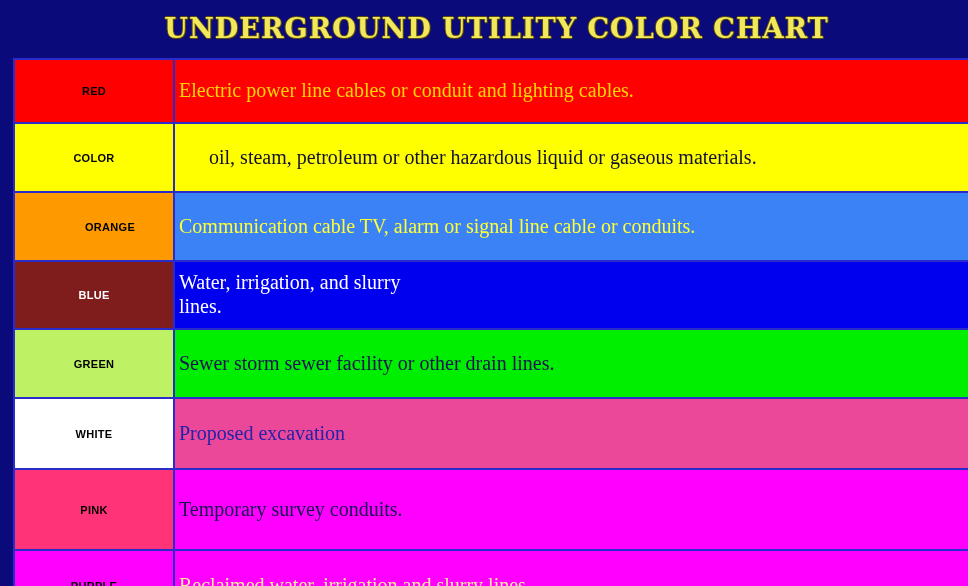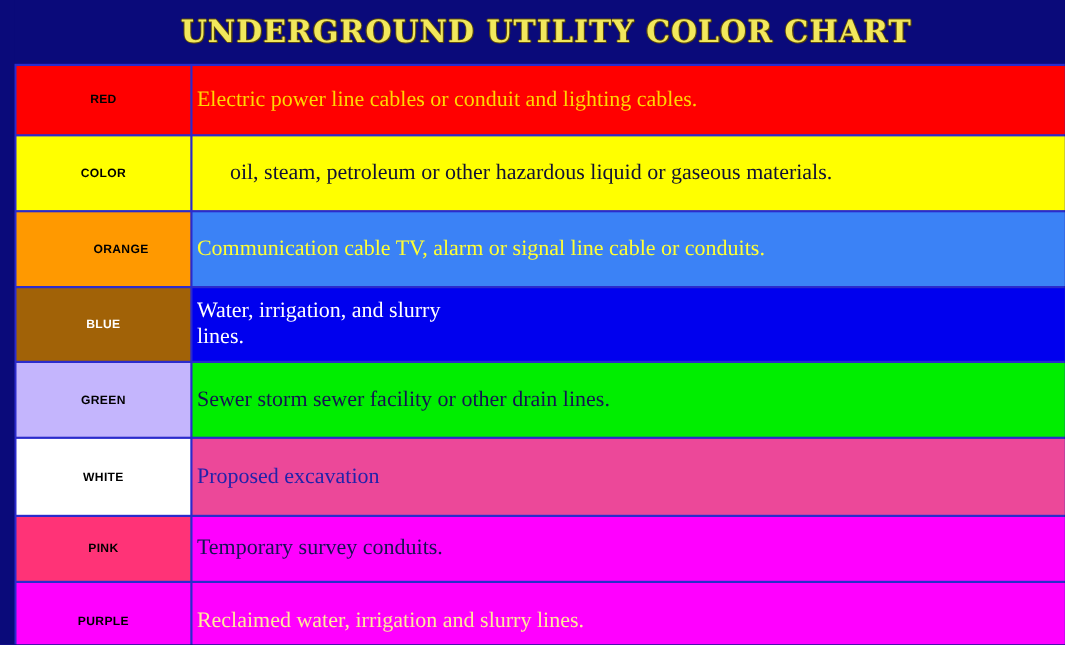--- a/index.html
+++ b/index.html
@@ -90,21 +90,21 @@
     white-space: pre-wrap;
   }
 
   
   tr.row-red    td { height: 62px; }
   tr.row-yellow td { height: 67px; }
   tr.row-orange td { height: 67px; }
   tr.row-blue   td { height: 66px; }
   tr.row-green  td { height: 67px; }
   tr.row-white  td { height: 69px; }
-  tr.row-pink   td { height: 58px; }
+  tr.row-pink   td { height: 79px; }
   tr.row-purple td { height: 70px; }
 </style>
 </head>
 <body>
 
 <div class="page" style="background: rgb(10, 10, 122);">
 
   <div class="title-banner" style="background: rgb(10, 10, 122);">
     <div class="title-text" style="color: rgb(242, 232, 92);">UNDERGROUND UTILITY COLOR CHART</div>
   </div>
@@ -127,29 +127,29 @@
       </tr>
 
       <tr class="row-orange">
         <td class="color-cell" style="background: rgb(255, 153, 0); color: rgb(0, 0, 0); padding-left: 32px;">
           <span>ORANGE</span>
         </td>
         <td class="desc-cell" style="background: #3b82f6; color: rgb(255, 255, 51);">Communication cable TV, alarm or signal line cable or conduits.</td>
       </tr>
 
       <tr class="row-blue">
-        <td class="color-cell" style="background: #a16207; color: rgb(255, 255, 255);">
+        <td class="color-cell" style="background: #7f1d1d; color: rgb(255, 255, 255);">
           <span>BLUE</span>
         </td>
         <td class="desc-cell" style="background: rgb(0, 0, 238); color: rgb(255, 255, 255);">Water, irrigation, and slurry
 lines.</td>
       </tr>
 
       <tr class="row-green">
-        <td class="color-cell" style="background: #c4b5fd; color: rgb(0, 0, 0);">
+        <td class="color-cell" style="background: #bef264; color: rgb(0, 0, 0);">
           <span>GREEN</span>
         </td>
         <td class="desc-cell" style="background: rgb(0, 238, 0); color: rgb(20, 20, 82);">Sewer storm sewer facility or other drain lines.</td>
       </tr>
 
       <tr class="row-white">
         <td class="color-cell" style="background: rgb(255, 255, 255); color: rgb(0, 0, 0);">
           <span>WHITE</span>
         </td>
         <td class="desc-cell" style="background: #ec4899; color: rgb(34, 34, 170);">Proposed excavation</td>

